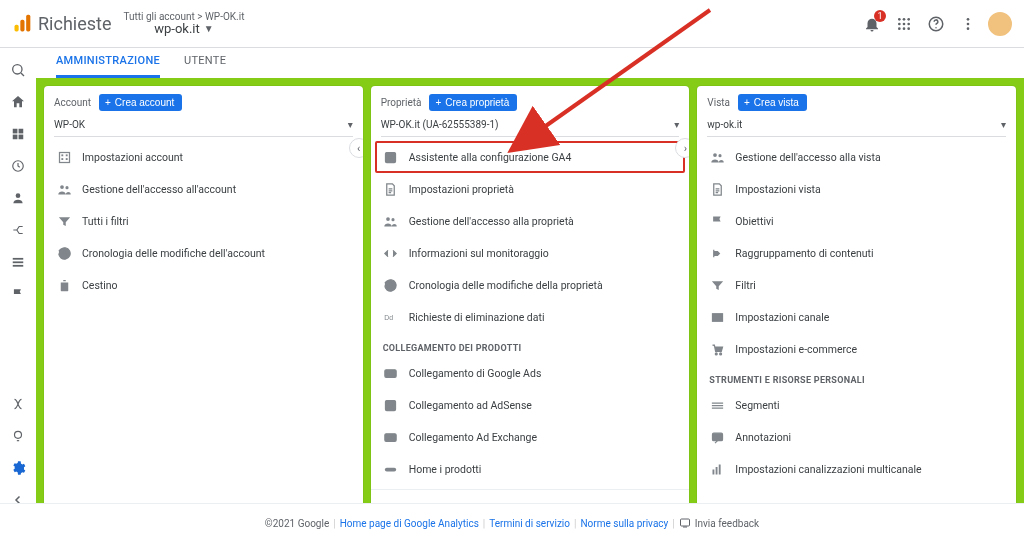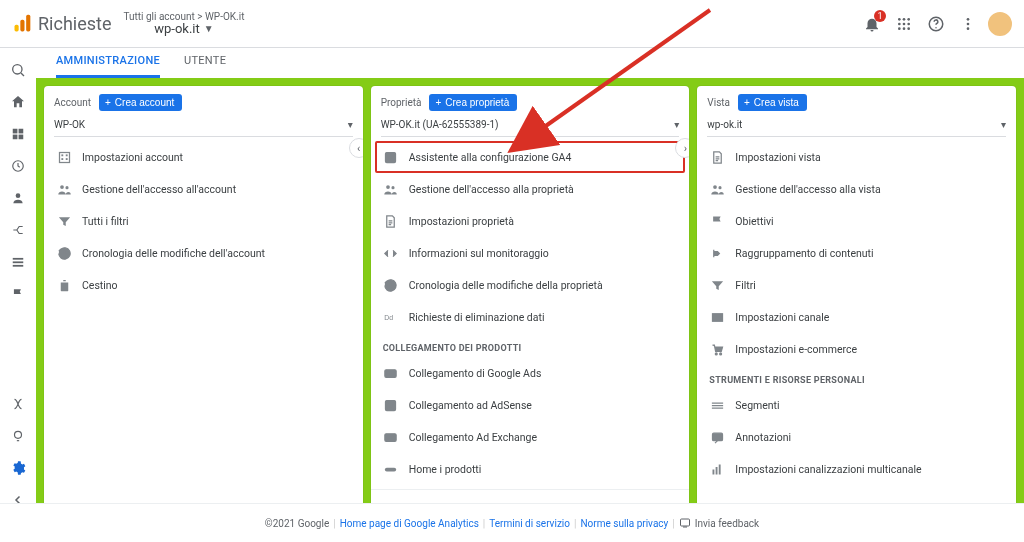--- a/index.html
+++ b/index.html
@@ -330,35 +330,35 @@
             <svg width="15" height="15" viewBox="0 0 24 24" fill="#80868b" stroke="#80868b" stroke-width="2">
               <rect x="4" y="4" width="16" height="16" rx="2"></rect>
               <path d="M8 12l3 3 5-6"></path>
             </svg>
           </span>
           <span>Assistente alla configurazione GA4</span>
         </div>
         <div class="item">
           <span class="ic">
             <svg width="15" height="15" viewBox="0 0 24 24" fill="#80868b">
+              <path d="M6 3h9l3 3v15H6z" fill="none" stroke="#80868b" stroke-width="2"></path>
+              <path d="M9 11h6M9 14h6M9 17h4" stroke="#80868b" stroke-width="2"></path>
+            </svg>
+          </span>
+          <span>Impostazioni proprietà</span>
+        </div>
+        <div class="item">
+          <span class="ic">
+            <svg width="15" height="15" viewBox="0 0 24 24" fill="#80868b">
               <circle cx="8" cy="8" r="3"></circle>
               <circle cx="16" cy="9" r="2.5"></circle>
               <path d="M2 20c0-3 3-5 6-5s6 2 6 5M14 20c0-2 2-4 4-4s4 1 4 4"></path>
             </svg>
           </span>
           <span>Gestione dell'accesso alla proprietà</span>
-        </div>
-        <div class="item">
-          <span class="ic">
-            <svg width="15" height="15" viewBox="0 0 24 24" fill="#80868b">
-              <path d="M6 3h9l3 3v15H6z" fill="none" stroke="#80868b" stroke-width="2"></path>
-              <path d="M9 11h6M9 14h6M9 17h4" stroke="#80868b" stroke-width="2"></path>
-            </svg>
-          </span>
-          <span>Impostazioni proprietà</span>
         </div>
         <div class="item">
           <span class="ic">
             <svg width="15" height="15" viewBox="0 0 24 24" fill="#80868b" stroke="#80868b" stroke-width="2">
               <path d="M8 7l-5 5 5 5M16 7l5 5-5 5"></path>
             </svg>
           </span>
           <span>Informazioni sul monitoraggio</span>
         </div>
         <div class="item">
@@ -437,35 +437,35 @@
         </button>
     </div>
     <div class="col-select">
       <span>wp-ok.it</span>
       <span class="sel-chev">▾</span>
     </div>
     <div class="col-body" id="view-body">
         <div class="item">
           <span class="ic">
             <svg width="15" height="15" viewBox="0 0 24 24" fill="#80868b">
-              <path d="M6 3h9l3 3v15H6z" fill="none" stroke="#80868b" stroke-width="2"></path>
-              <path d="M9 11h6M9 14h6M9 17h4" stroke="#80868b" stroke-width="2"></path>
-            </svg>
-          </span>
-          <span>Impostazioni vista</span>
-        </div>
-        <div class="item">
-          <span class="ic">
-            <svg width="15" height="15" viewBox="0 0 24 24" fill="#80868b">
               <circle cx="8" cy="8" r="3"></circle>
               <circle cx="16" cy="9" r="2.5"></circle>
               <path d="M2 20c0-3 3-5 6-5s6 2 6 5M14 20c0-2 2-4 4-4s4 1 4 4"></path>
             </svg>
           </span>
           <span>Gestione dell'accesso alla vista</span>
+        </div>
+        <div class="item">
+          <span class="ic">
+            <svg width="15" height="15" viewBox="0 0 24 24" fill="#80868b">
+              <path d="M6 3h9l3 3v15H6z" fill="none" stroke="#80868b" stroke-width="2"></path>
+              <path d="M9 11h6M9 14h6M9 17h4" stroke="#80868b" stroke-width="2"></path>
+            </svg>
+          </span>
+          <span>Impostazioni vista</span>
         </div>
         <div class="item">
           <span class="ic">
             <svg width="15" height="15" viewBox="0 0 24 24" fill="#80868b">
               <path d="M5 3v18M5 4h12l-2 4 2 4H5"></path>
             </svg>
           </span>
           <span>Obiettivi</span>
         </div>
         <div class="item">

